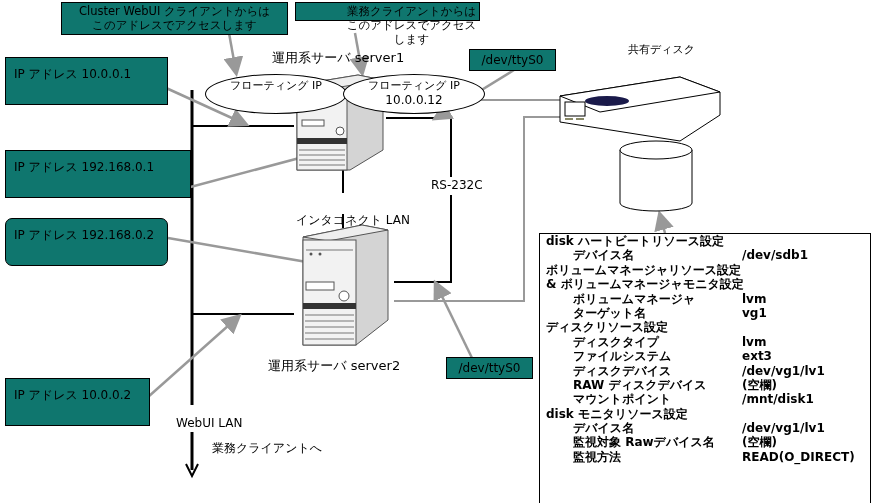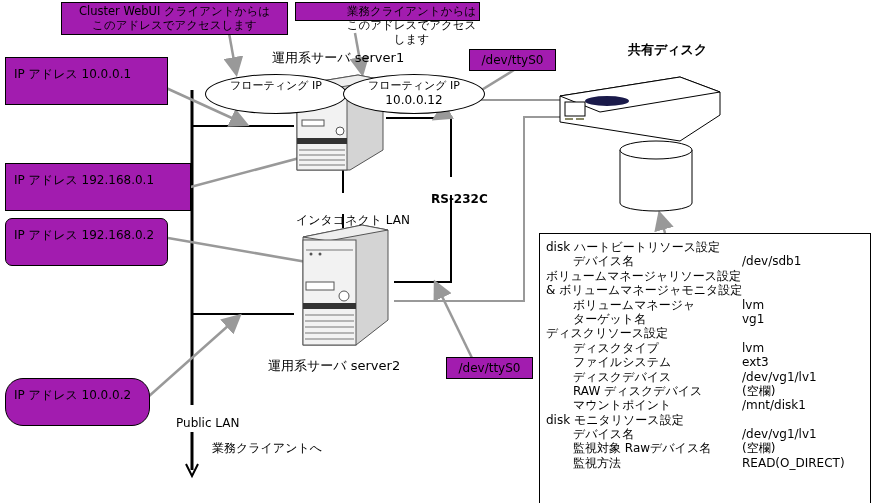--- a/index.html
+++ b/index.html
@@ -1,19 +1,19 @@
 <!DOCTYPE html>
 <html><head>
 <meta charset="utf-8">
 <style>
   html, body { margin:0; padding:0; background:#fff; }
   body { width:871px; height:503px; position:relative; overflow:hidden;
          font-family:"DejaVu Sans","Liberation Sans",sans-serif; color:#000; }
   .abs { position:absolute; }
-  .box { position:absolute; border:1px solid #000; background:#a21caf; box-sizing:border-box; }
+  .box { position:absolute; border:1px solid #000; background:#0f766e; box-sizing:border-box; }
   .t { position:absolute; white-space:nowrap; font-size:12px; line-height:14px; }
   .callout { font-size:11.5px; text-align:center; line-height:14px; padding-top:1px; }
   .ipbox { font-size:12px; padding:8px 0 0 8px; }
   svg.layer { position:absolute; left:0; top:0; }
   .cfg { position:absolute; left:539px; top:233px; width:332px; height:270px; border:1px solid #000; border-bottom:none; box-sizing:border-box; background:#fff; font-size:12px; line-height:14.4px; }
   .cfg .row { position:relative; height:14.4px; white-space:nowrap; }
   .cfg .k { position:absolute; left:6px; }
   .cfg .k.ind { left:33px; }
   .cfg .v { position:absolute; left:202px; }
 </style>
@@ -110,35 +110,35 @@
 
 <div class="abs" style="left:205px;top:74px;width:140px;height:38px;border:1px solid #000;border-radius:50%;background:#fff;text-align:center;">
   <div style="font-size:11px;line-height:14px;margin-top:4px;">フローティング IP</div>
 </div>
 <div class="abs" style="left:343px;top:74px;width:140px;height:38px;border:1px solid #000;border-radius:50%;background:#fff;text-align:center;">
   <div style="font-size:11px;line-height:14px;margin-top:4px;">フローティング IP</div>
   <div style="font-size:12px;line-height:14px;">10.0.0.12</div>
 </div>
 
 <div class="box ipbox" style="left:5px;top:57px;width:163px;height:48px;"><span>IP アドレス  10.0.0.1</span></div>
-<div class="box ipbox" style="left:5px;top:163px;width:186px;height:48px;"><span>IP アドレス  192.168.0.1</span></div>
+<div class="box ipbox" style="left:5px;top:150px;width:186px;height:48px;"><span>IP アドレス  192.168.0.1</span></div>
 <div class="box ipbox" style="left:5px;top:218px;width:163px;height:48px;border-radius:7px;"><span>IP アドレス  192.168.0.2</span></div>
-<div class="box ipbox" style="left:5px;top:378px;width:145px;height:48px;border-radius:18px;"><span>IP アドレス  10.0.0.2</span></div>
+<div class="box ipbox" style="left:5px;top:378px;width:145px;height:48px;"><span>IP アドレス  10.0.0.2</span></div>
 
 <div class="box" style="left:469px;top:49px;width:87px;height:22px;text-align:center;font-size:12px;line-height:20px;">/dev/ttyS0</div>
 <div class="box" style="left:446px;top:357px;width:87px;height:22px;text-align:center;font-size:12px;line-height:20px;">/dev/ttyS0</div>
 
 <div class="t" style="left:296px;top:197px;margin-top:16px;">インタコネクト LAN</div>
-<div class="t" style="left:431px;top:192px;font-weight:bold;">RS-232C</div>
-<div class="t" style="left:176px;top:416px;">Public LAN</div>
+<div class="t" style="left:431px;top:178px;">RS-232C</div>
+<div class="t" style="left:176px;top:416px;">WebUI LAN</div>
 <div class="t" style="left:212px;top:441px;">業務クライアントへ</div>
 <div class="t" style="left:268px;top:359px;font-size:13px;">運用系サーバ  server2</div>
-<div class="t" style="left:628px;top:43px;font-size:13px;font-weight:bold;">共有ディスク</div>
-
-<div class="cfg" id="cfg" style="padding-top: 6px;">
+<div class="t" style="left:628px;top:43px;font-size:11px;">共有ディスク</div>
+
+<div class="cfg" id="cfg" style=" font-weight: bold;">
     <div class="row">
       <span class="k">disk ハートビートリソース設定</span>
       <span class="v"></span>
     </div>
     <div class="row">
       <span class="k ind">デバイス名</span>
       <span class="v">/dev/sdb1</span>
     </div>
     <div class="row">
       <span class="k">ボリュームマネージャリソース設定</span>

